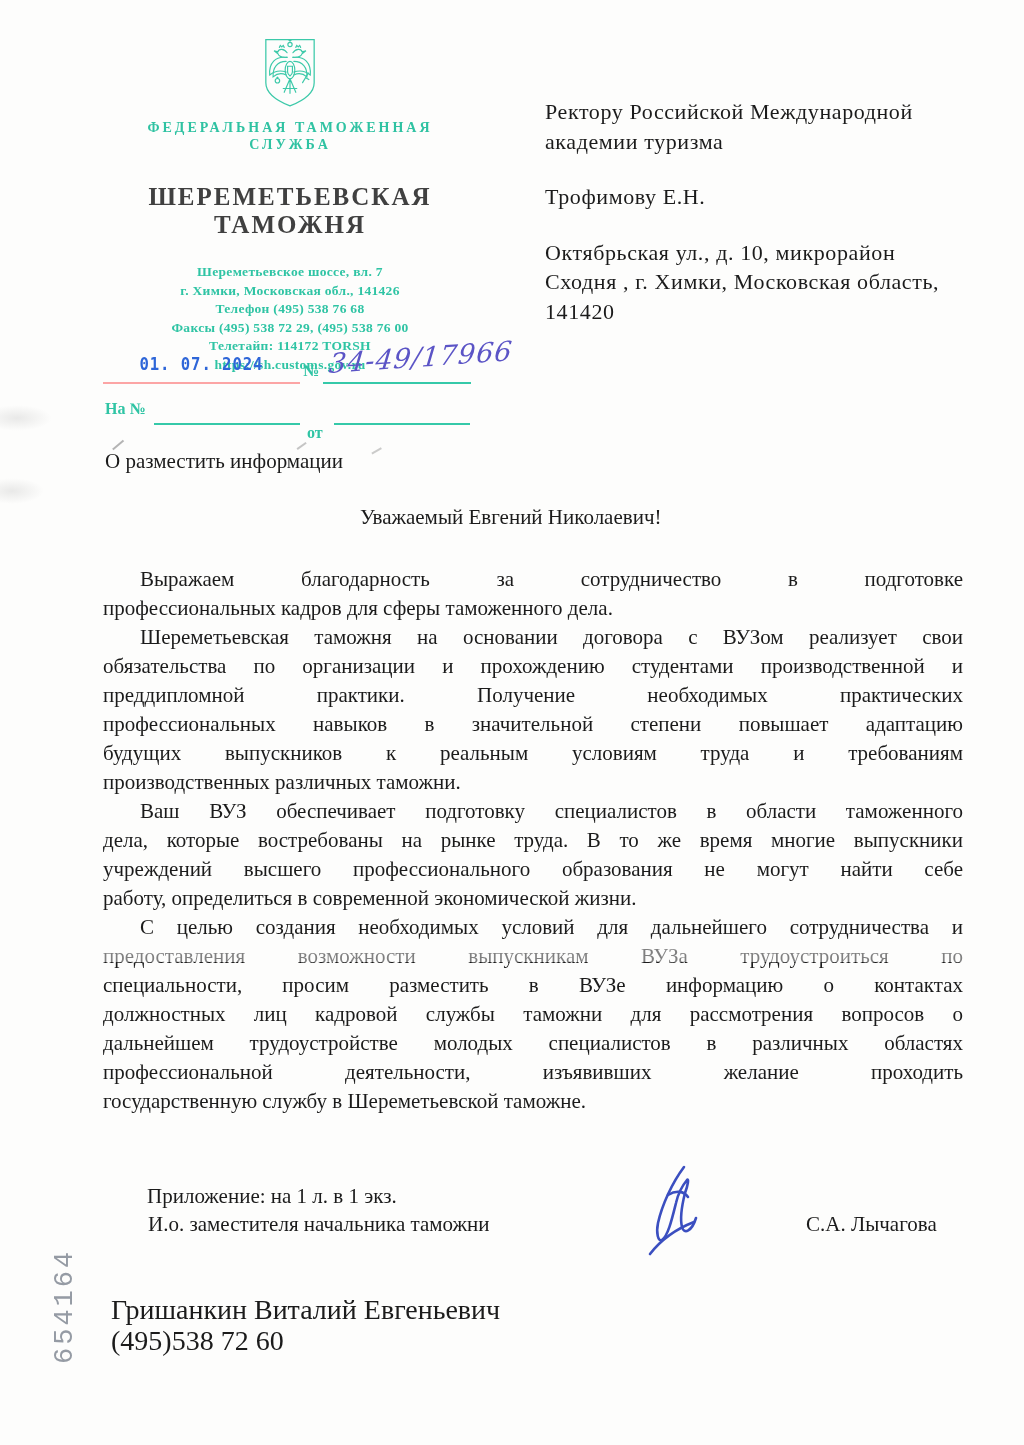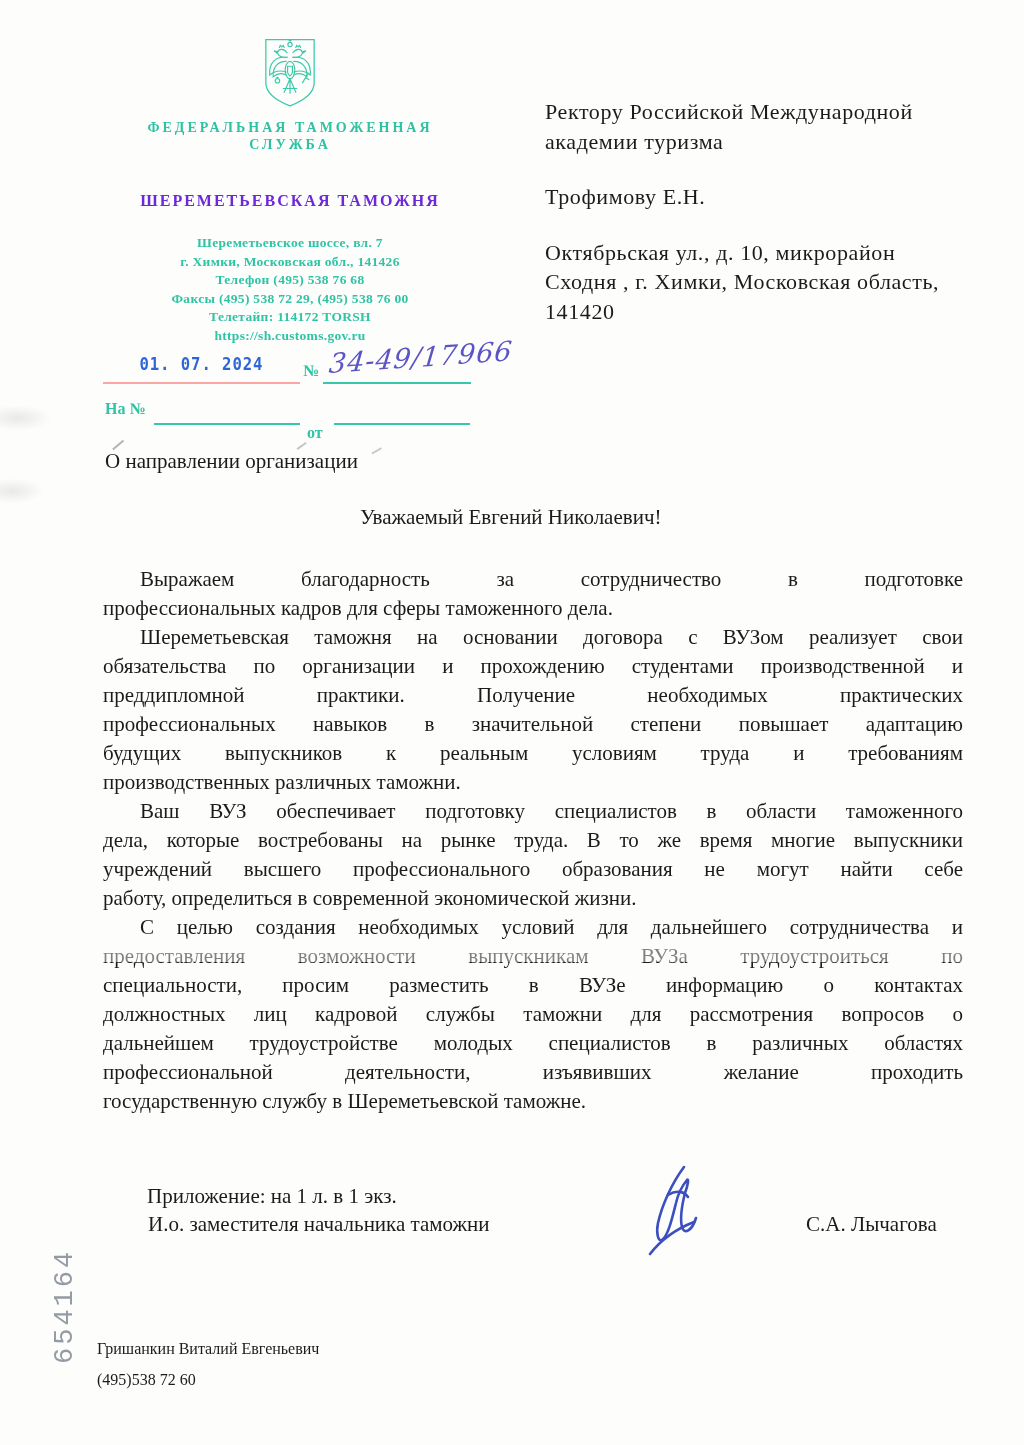--- a/index.html
+++ b/index.html
@@ -9,21 +9,21 @@
     font-family:"Liberation Serif","DejaVu Serif",serif;color:#1b1b1b;
   }
   
   .letterhead{position:absolute;left:85px;top:38px;width:410px;text-align:center;}
   .emblem{display:block;margin:0 auto;width:58px;height:70px;}
   .org-name{
     margin-top:11px;font-weight:bold;font-size:14px;line-height:17px;
     letter-spacing:3px;color:#2fc2a2;
   }
   .office-name{
-    margin-top:39px;font-weight:bold;font-size:16px;letter-spacing:2px;color:#6d28d9;
+    margin-top:30px;font-weight:bold;font-size:25px;letter-spacing:2px;color:#404040;
   }
   .hq-address{margin-top:24px;font-weight:bold;font-size:13.5px;line-height:18.5px;color:#2fc4a4;letter-spacing:.3px;}
   
   .date-field{
     position:absolute;left:103px;top:354px;width:197px;height:28px;
     border-bottom:2px solid #fca5a5;text-align:center;
   }
   .date-stamp{
     display:inline-block;font-family:"DejaVu Sans Mono",monospace;font-weight:bold;
     font-size:17px;letter-spacing:1px;color:#2e66d8;transform:scaleX(.92);
@@ -46,21 +46,21 @@
   .body-block{position:absolute;left:103px;top:565px;width:860px;font-size:21px;}
   .bl{height:29px;line-height:29px;text-align:justify;text-align-last:justify;white-space:nowrap;}
   .bl.end{text-align-last:left;}
   .bl.ind{padding-left:37px;}
   .attachment{position:absolute;left:103px;top:1184px;font-size:21px;margin-left:44px;}
   
   .sig-position{position:absolute;left:103px;top:1212px;font-size:21px;margin-left:45px;}
   .sig-name{position:absolute;left:806px;top:1212px;font-size:21px;}
   .sig-svg{position:absolute;left:622px;top:1160px;width:110px;height:102px;}
   
-  .contact{position:absolute;left:97px;top:1294px;font-size:16px;line-height:31px;margin-top:39px;}
+  .contact{position:absolute;left:111px;top:1294px;font-size:28px;line-height:31px;}
   
   .scan-number{
     position:absolute;left:50px;top:1234px;height:130px;
     writing-mode:vertical-rl;transform:rotate(180deg);
     font-family:"Liberation Mono","DejaVu Sans Mono",monospace;
     font-size:27px;letter-spacing:3px;color:#959ba4;
   }
   
   .tick{position:absolute;height:1.5px;background:#8d8d8d;opacity:.65;}
   .tick1{left:111px;top:444px;width:14px;transform:rotate(-40deg);}
@@ -133,21 +133,21 @@
       <div>академии туризма</div>
     </div>
     <div class="grp">Трофимову Е.Н.</div>
     <div class="grp">
       <div>Октябрьская ул., д. 10, микрорайон</div>
       <div>Сходня , г. Химки,  Московская область,</div>
       <div>141420</div>
     </div>
   </div>
 
-  <div class="subject">О направлении организации</div>
+  <div class="subject">О разместить информации</div>
   <div class="salutation">Уважаемый Евгений Николаевич!</div>
 
   <div class="body-block">
     <div class="para">
       <div class="bl ind">Выражаем благодарность за сотрудничество в подготовке</div>
       <div class="bl end">профессиональных кадров для сферы таможенного дела.</div>
     </div>
     <div class="para">
       <div class="bl ind">Шереметьевская таможня на основании договора с ВУЗом реализует свои</div>
       <div class="bl">обязательства по организации и прохождению студентами производственной и</div>

